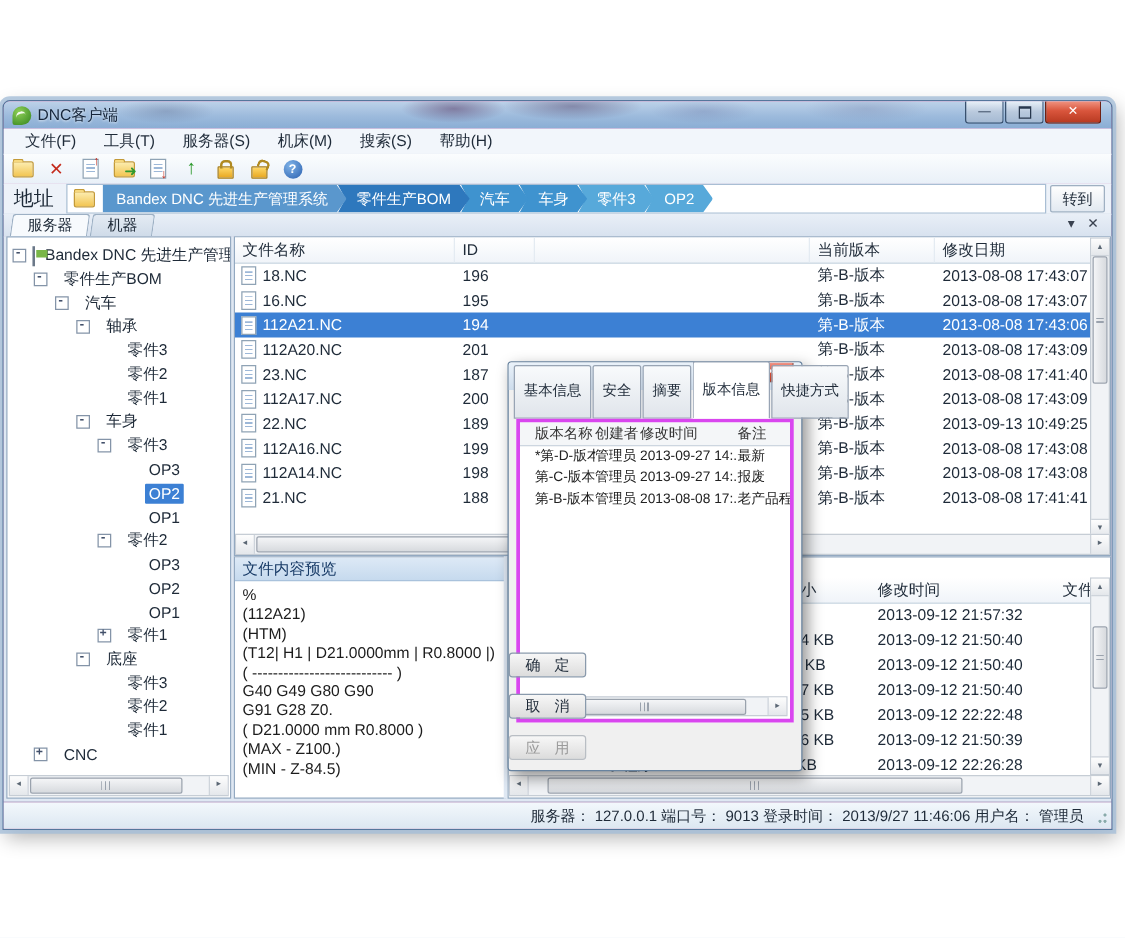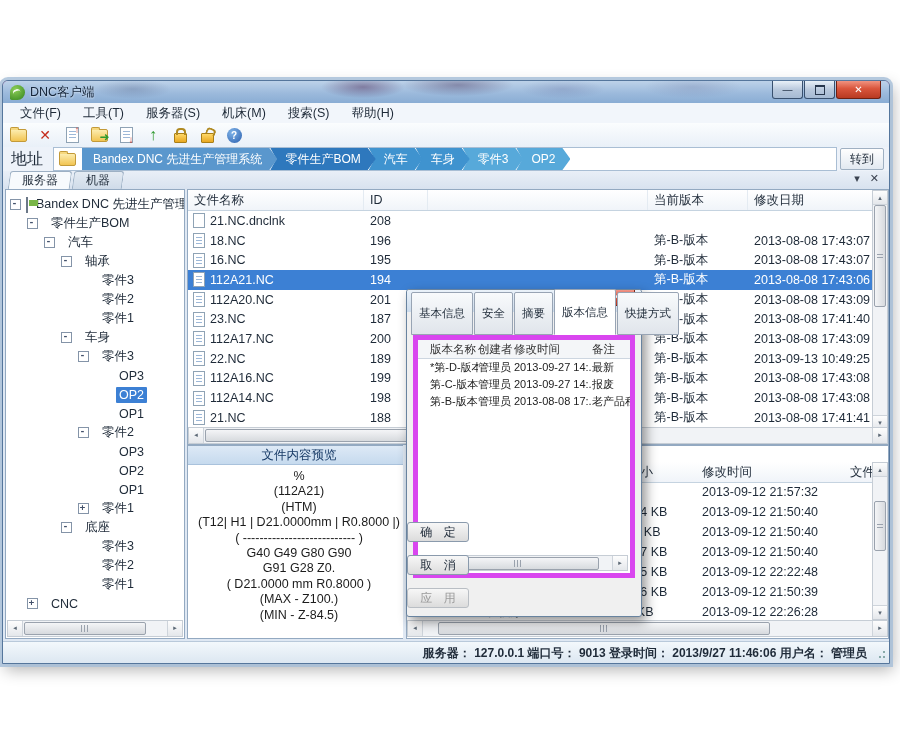--- a/index.html
+++ b/index.html
@@ -126,57 +126,57 @@
   .hsb{position:absolute;height:15px;background:#f1f3f6;border:1px solid #c6cdd5;}
   .hsb .ar{position:absolute;top:0;bottom:0;width:14px;text-align:center;font-size:7px;line-height:13px;color:#5b6774;
     background:linear-gradient(#fdfdfd,#e4e7eb);}
   .hsb .ar.l{left:0;border-right:1px solid #ced4db;}
   .hsb .ar.r{right:0;border-left:1px solid #ced4db;}
   .hthumb{position:absolute;top:1px;height:11px;background:linear-gradient(#f4f5f7,#d7dade);
     border:1px solid #9aa2ad;border-radius:2px;}
   .hthumb::after{content:"";position:absolute;top:2px;bottom:2px;left:50%;width:8px;margin-left:-4px;
     background:repeating-linear-gradient(90deg,#9aa2ad 0 1px,transparent 1px 3px);}
   
-  .prevpanel{left:184px;top:256px;width:216px;bottom:2px;overflow:hidden;text-align:center;}
+  .prevpanel{left:184px;top:256px;width:216px;bottom:2px;overflow:hidden;}
   .prevhead{height:18px;line-height:18px;background:linear-gradient(#dde9f6,#c6daee);border-bottom:1px solid #a9c2dc;
     color:#173a66;font-size:12.5px;padding-left:6px;}
   .prevbody{padding:4px 0 0 6px;font-size:12.5px;line-height:15.4px;color:#1c1c1c;white-space:nowrap;}
   
   .attpanel{left:403px;top:256px;width:481px;bottom:2px;overflow:hidden;}
   .atthead{position:absolute;left:0;right:14px;top:16px;height:20px;line-height:20px;display:grid;
     grid-template-columns:78px 131px 86px 148px 1fr;background:linear-gradient(#ffffff,#f0f4f9);
     border-bottom:1px solid #c5d3e0;font-size:12.5px;white-space:nowrap;}
   .atthead .hc{overflow:hidden;}
   .attrows{position:absolute;left:0;right:14px;top:36px;}
   .arow{display:grid;grid-template-columns:78px 131px 86px 148px 1fr;height:20px;align-items:center;
     font-size:12.5px;white-space:nowrap;}
   .arow .c{overflow:hidden;}
   
   .statusbar{position:absolute;left:0;right:0;bottom:0;height:22px;background:linear-gradient(#f3f8fc,#dce7f1);
-    border-top:1px solid #b9c9da;font-size:12px;line-height:22px;text-align:right;padding-right:22px;box-sizing:border-box;font-weight:bold;}
+    border-top:1px solid #b9c9da;font-size:12px;line-height:22px;text-align:right;padding-right:22px;box-sizing:border-box;}
   .grip{position:absolute;right:3px;bottom:3px;width:10px;height:10px;
     background:radial-gradient(circle at 8px 2px,#8aa 1px,transparent 1.5px),
                radial-gradient(circle at 8px 7px,#8aa 1px,transparent 1.5px),
                radial-gradient(circle at 4px 7px,#8aa 1px,transparent 1.5px);}
   
   .dialog{position:absolute;left:403px;top:100px;width:234px;height:326px;background:#f0f0f0;
     border:1px solid #68839f;border-radius:3px;box-shadow:4px 5px 12px rgba(0,0,0,.42);z-index:50;}
   .dtitle{position:absolute;left:0;top:0;right:0;height:22px;border-radius:2px 2px 0 0;
     background:linear-gradient(#eaf2fa,#cddcec);display:flex;align-items:center;font-size:12px;color:#1c2b3d;}
   .dicon{width:12px;height:12px;margin:0 5px 0 6px;position:relative;flex:none;}
   .dicon::before{content:"";position:absolute;left:0;bottom:0;width:7px;height:7px;background:#d24b3e;border:1px solid #fff;}
   .dicon::after{content:"";position:absolute;right:0;top:0;width:7px;height:7px;background:#3d6fc9;border:1px solid #fff;}
   .dclose{position:absolute;right:6px;top:0;width:34px;height:15px;border-radius:0 0 4px 4px;
     background:linear-gradient(#f0978a,#d7503a 50%,#b93a22);border:1px solid #7e2717;border-top:none;
     color:#fff;font-size:9px;font-weight:bold;text-align:center;line-height:14px;}
   .dtabs{position:absolute;left:4px;top:24px;right:4px;height:21px;display:flex;align-items:flex-end;}
   .dtab{height:17px;line-height:17px;font-size:11.5px;padding:12px 7px;background:linear-gradient(#f8fafc,#e0e5eb);
     border:1px solid #98a4b4;border-radius:2px 2px 0 0;margin-right:1px;position:relative;white-space:nowrap;}
   .dtab.active{background:#fff;height:20px;line-height:20px;z-index:2;border-bottom:1px solid #fff;}
-  .dlist{position:absolute;left:6px;right:6px;top:45px;bottom:38px;background:#fff;border:5px solid #d946ef;}
+  .dlist{position:absolute;left:6px;right:6px;top:45px;bottom:38px;background:#fff;border:3px solid #d946ef;}
   .dlhead{display:grid;grid-template-columns:48px 36px 78px 1fr;height:18px;line-height:18px;padding-left:12px;
     font-size:11.5px;color:#333;background:#f4f6f8;border-bottom:1px solid #cdd6e0;white-space:nowrap;}
   .drow{display:grid;grid-template-columns:48px 36px 78px 1fr;height:17px;line-height:17px;padding-left:12px;
     font-size:11px;color:#222;white-space:nowrap;}
   .drow .c{overflow:hidden;}
   .dhsb{position:absolute;left:2px;right:2px;bottom:2px;height:14px;}
   .dbtns{position:absolute;left:0;right:0;bottom:8px;display:flex;justify-content:center;gap:13px;flex-direction:column;}
   .dbtn{width:62px;height:20px;font-size:12px;text-align:center;line-height:19px;border-radius:3px;
     background:linear-gradient(#f7f7f7,#dcdcdc);border:1px solid #8a9aac;letter-spacing:4px;padding-left:4px;box-sizing:border-box;}
   .dbtn.disabled{color:#9b9b9b;border-color:#b9bec4;}
@@ -394,30 +394,20 @@
 
       <div class="panel filelist">
         <div class="lhead">
           <span class="hc">文件名称</span>
           <span class="hc">ID</span>
           <span class="hc"></span>
           <span class="hc">当前版本</span>
           <span class="hc" style="border-right:none;">修改日期</span>
         </div>
         <div>
-          <div class="frow">
-              <span class="cname">
-                <span class="page plain"></span>
-                <span>21.NC.dnclnk</span>
-              </span>
-              <span class="c">208</span>
-              <span class="c"></span>
-              <span class="c"></span>
-              <span class="c"></span>
-            </div>
             <div class="frow">
               <span class="cname">
                 <span class="page lines"></span>
                 <span>18.NC</span>
               </span>
               <span class="c">196</span>
               <span class="c"></span>
               <span class="c">第-B-版本</span>
               <span class="c">2013-08-08 17:43:07</span>
             </div>

